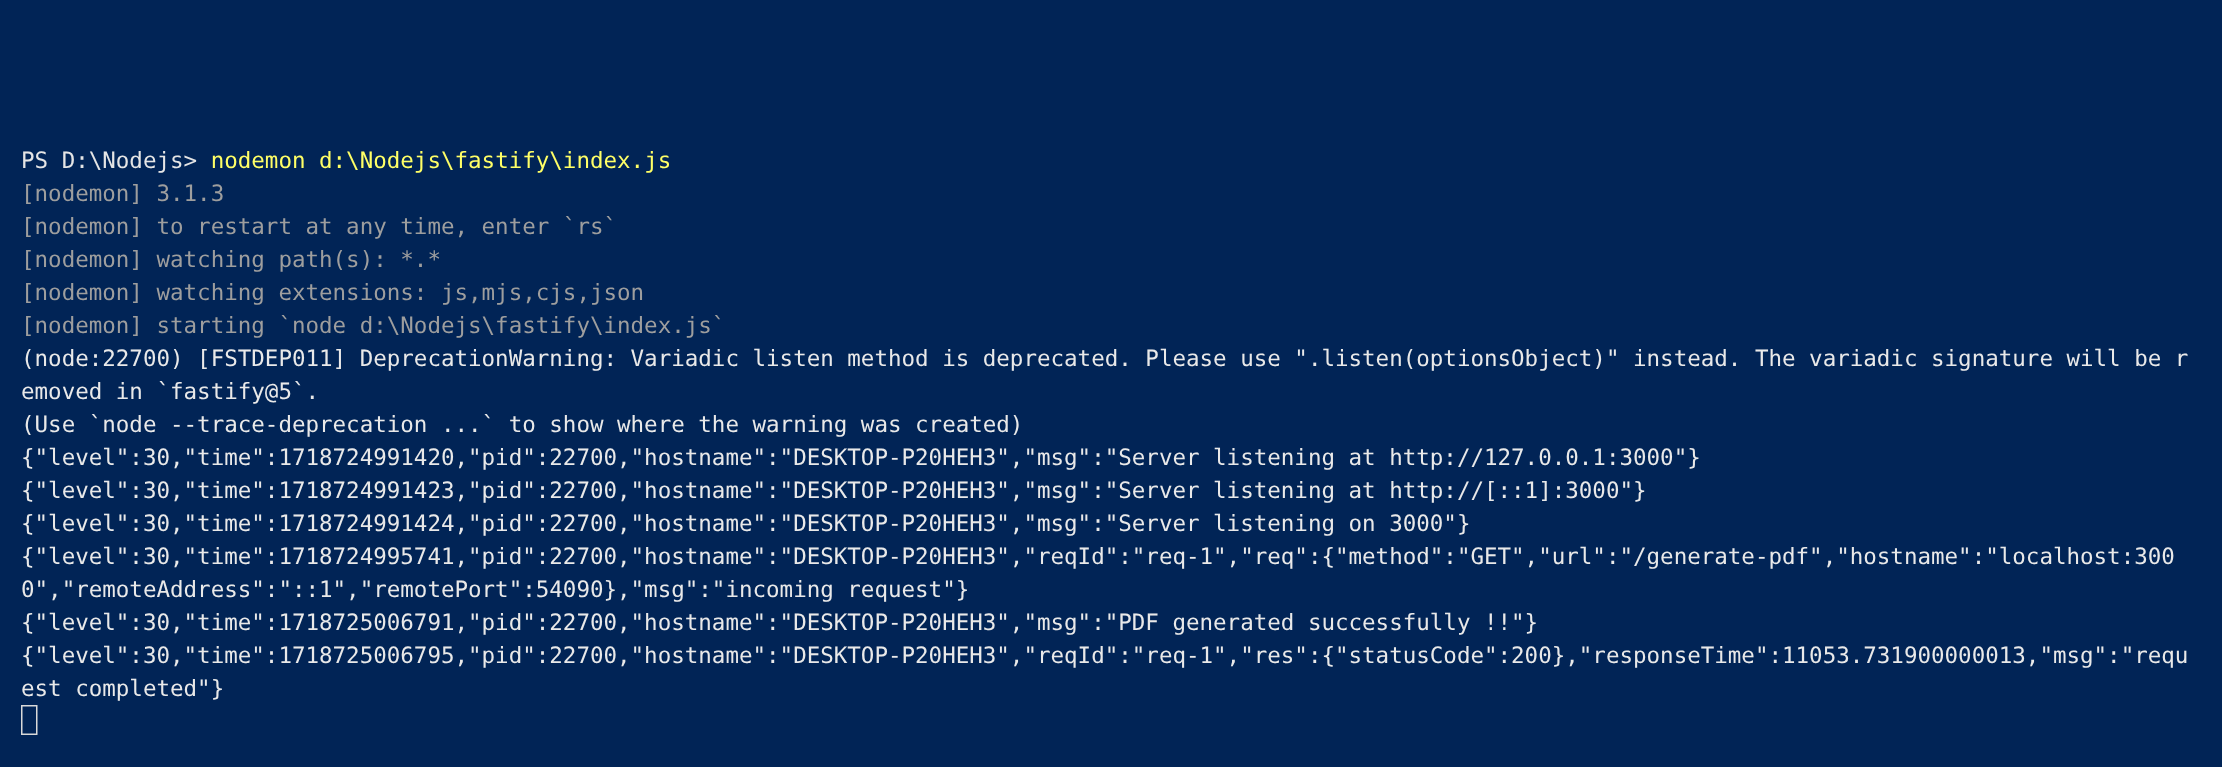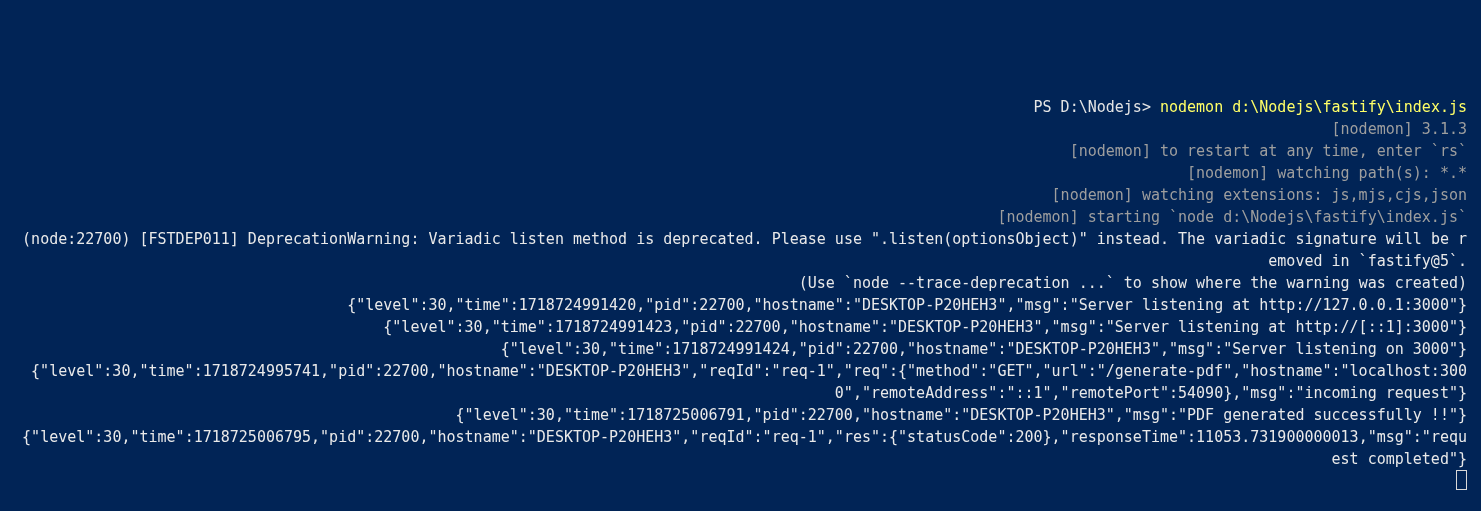--- a/index.html
+++ b/index.html
@@ -8,21 +8,21 @@
     color:#d9d9d9;
     font-family:Consolas,"Lucida Console",monospace;
     font-size:15px;
     line-height:22px;
     width:1481px;
     height:511px;
     overflow:hidden;
     white-space:pre-wrap;
     word-break:break-all;
   }
-  .term{padding:8px 14px 0 14px;text-align:right;}
+  .term{padding:8px 14px 0 14px;}
   .ps{color:#e5e5e5}
   .cmd{color:#ffff66}
   .nm{color:#9e9e9e}
   .white{color:#e9e9e9}
   .cursor{display:inline-block;width:9px;height:18px;border:1px solid #d9d9d9;vertical-align:-3px}
 </style>
 </head>
 <body>
 
 

